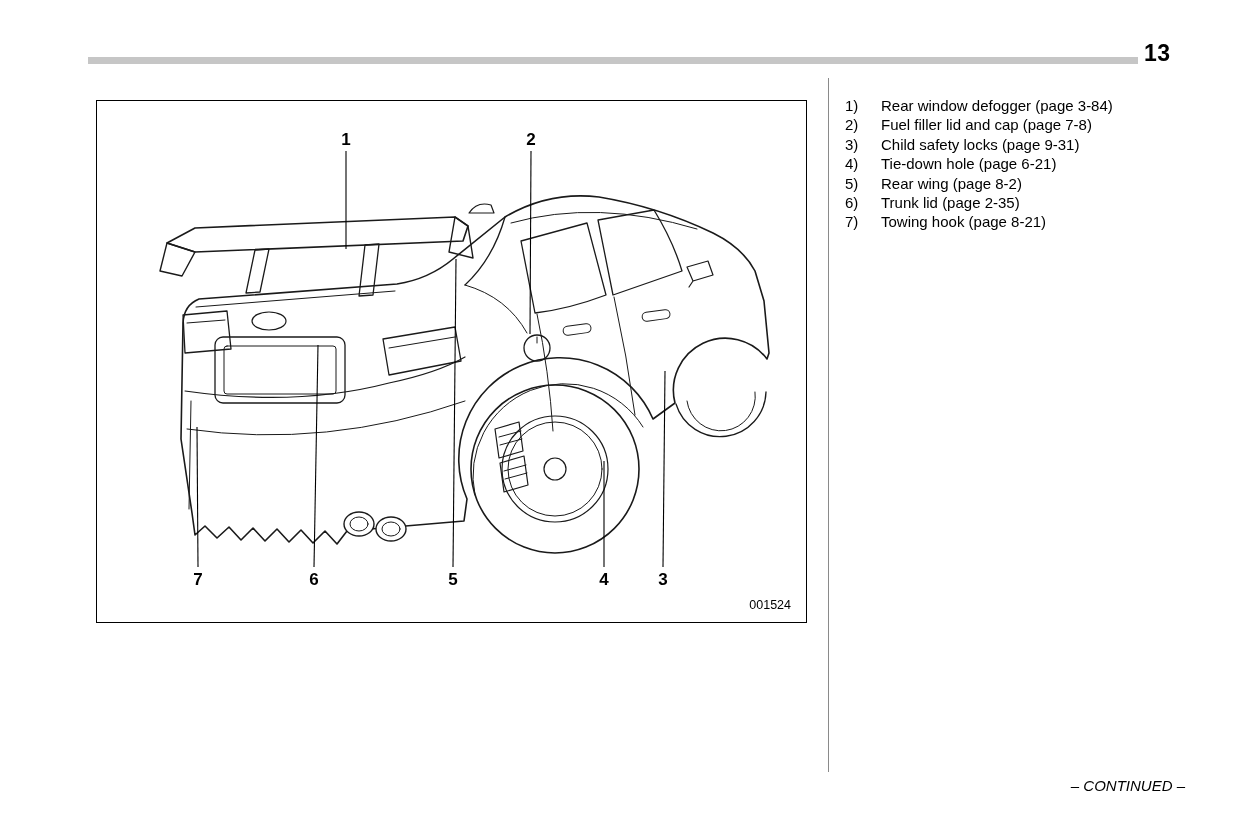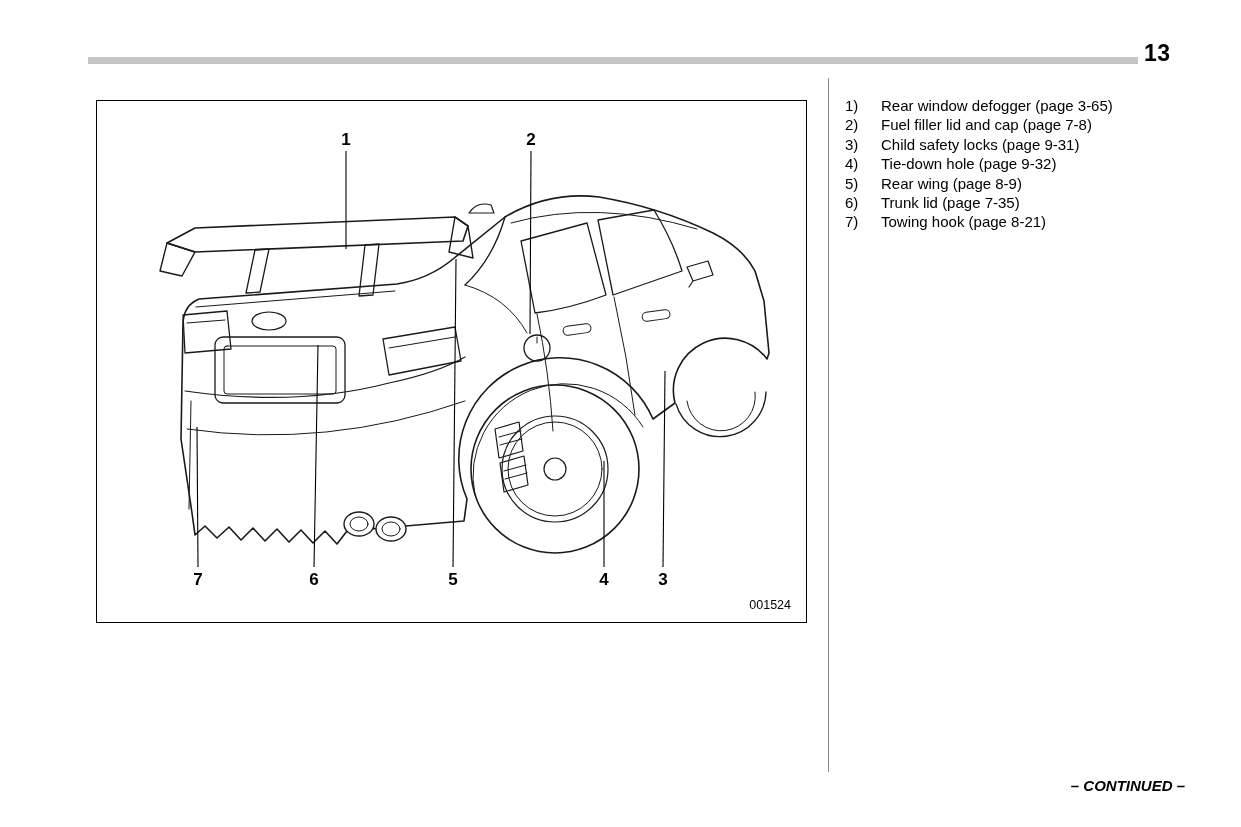--- a/index.html
+++ b/index.html
@@ -25,21 +25,21 @@
   }
   .figure-box svg { display:block; width:709px; height:521px; }
   .legend {
     position:absolute; left:845px; top:96px; width:380px; font-size:15px;
   }
   .legend-row { display:flex; line-height:19.4px; }
   .legend-num { width:36px; flex:0 0 36px; }
   .legend-text { flex:1; }
   .continued {
     position:absolute; right:56px; top:777px;
-    font-size:15px; font-weight:bold; font-style:italic;
+    font-size:15px; font-weight:normal; font-style:italic;
   }
   .callout-text {
     font-family:"Liberation Sans", sans-serif;
     font-size:17px; font-weight:bold;
   }
   .figure-id-text {
     font-family:"Liberation Sans", sans-serif;
     font-size:12.5px;
   }
 </style>
@@ -141,41 +141,41 @@
         <text x="566" y="484">3</text>
       </g>
 
       <text class="figure-id-text" x="694" y="508" text-anchor="end" fill="#000">001524</text>
     </svg>
   </div>
 
   <div class="legend">
     <div class="legend-row">
       <span class="legend-num">1)</span>
-      <span class="legend-text">Rear window defogger (page 3-65)</span>
+      <span class="legend-text">Rear window defogger (page 3-84)</span>
     </div>
     <div class="legend-row">
       <span class="legend-num">2)</span>
       <span class="legend-text">Fuel filler lid and cap (page 7-8)</span>
     </div>
     <div class="legend-row">
       <span class="legend-num">3)</span>
       <span class="legend-text">Child safety locks (page 9-31)</span>
     </div>
     <div class="legend-row">
       <span class="legend-num">4)</span>
-      <span class="legend-text">Tie-down hole (page 9-32)</span>
+      <span class="legend-text">Tie-down hole (page 6-21)</span>
     </div>
     <div class="legend-row">
       <span class="legend-num">5)</span>
-      <span class="legend-text">Rear wing (page 8-9)</span>
+      <span class="legend-text">Rear wing (page 8-2)</span>
     </div>
     <div class="legend-row">
       <span class="legend-num">6)</span>
-      <span class="legend-text">Trunk lid (page 7-35)</span>
+      <span class="legend-text">Trunk lid (page 2-35)</span>
     </div>
     <div class="legend-row">
       <span class="legend-num">7)</span>
       <span class="legend-text">Towing hook (page 8-21)</span>
     </div>
   </div>
 
   <div class="continued">– CONTINUED –</div>
 
 </div>

